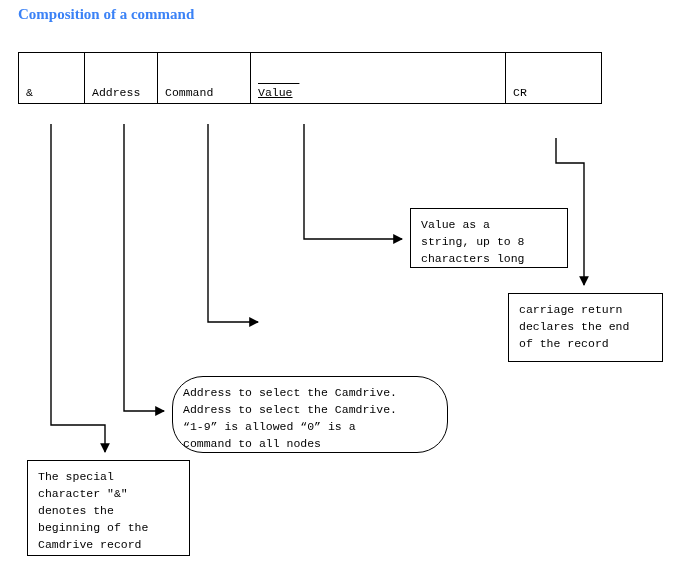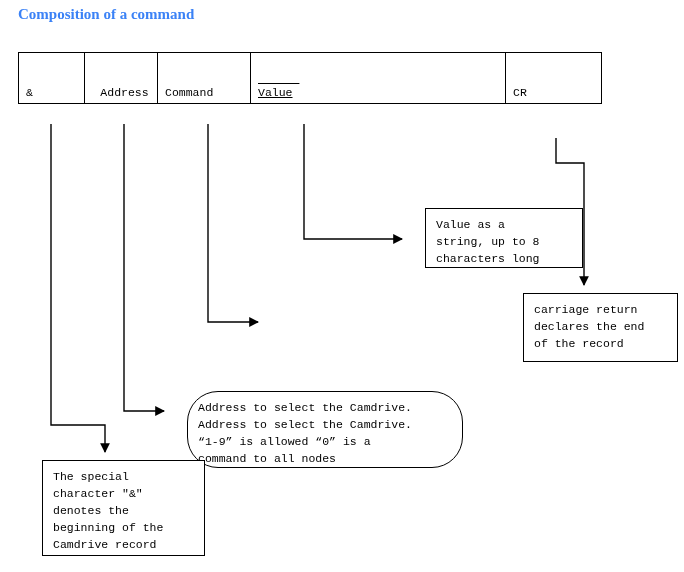--- a/index.html
+++ b/index.html
@@ -44,44 +44,43 @@
     box-sizing: border-box;
     padding: 5px 0 0 7px;
     font-size: 11.5px;
     line-height: 14px;
     color: #000000;
     white-space: pre;
     overflow: hidden;
   }
   #cmd-table .cell:last-child { border-right: none; }
   .c-amp     { width: 66px; }
-  .c-addr    { width: 73px; text-align: center; }
+  .c-addr    { width: 73px; }
   .c-cmd     { width: 93px; }
   .c-val     { width: 255px; text-decoration: underline; }
   .c-cr      { width: 95px; }
   .cell .l1, .cell .l2 { display: block; }
 
   
   .callout {
     position: absolute;
     border: 1px solid #000000;
     box-sizing: border-box;
     background: #ffffff;
     color: #000000;
     font-size: 11.5px;
     line-height: 17px;
     white-space: pre;
     padding: 7px 0 0 10px;
     z-index: 3;
-    margin-left: 15px;
   }
   #box-value    { left: 410px; top: 208px; width: 158px; height: 60px; }
   #box-command  { left: 266px; top: 292px; width: 159px; height: 61px; }
   #box-cr       { left: 508px; top: 293px; width: 155px; height: 69px; }
-  #box-address  { left: 172px; top: 391px; width: 276px; height: 77px; border-radius: 31px; }
+  #box-address  { left: 172px; top: 376px; width: 276px; height: 77px; border-radius: 31px; }
   #box-amp      { left: 27px;  top: 460px; width: 163px; height: 96px; }
 
   
   #leaders {
     position: absolute;
     left: 0; top: 0;
     width: 684px;
     height: 572px;
     z-index: 1;
   }

